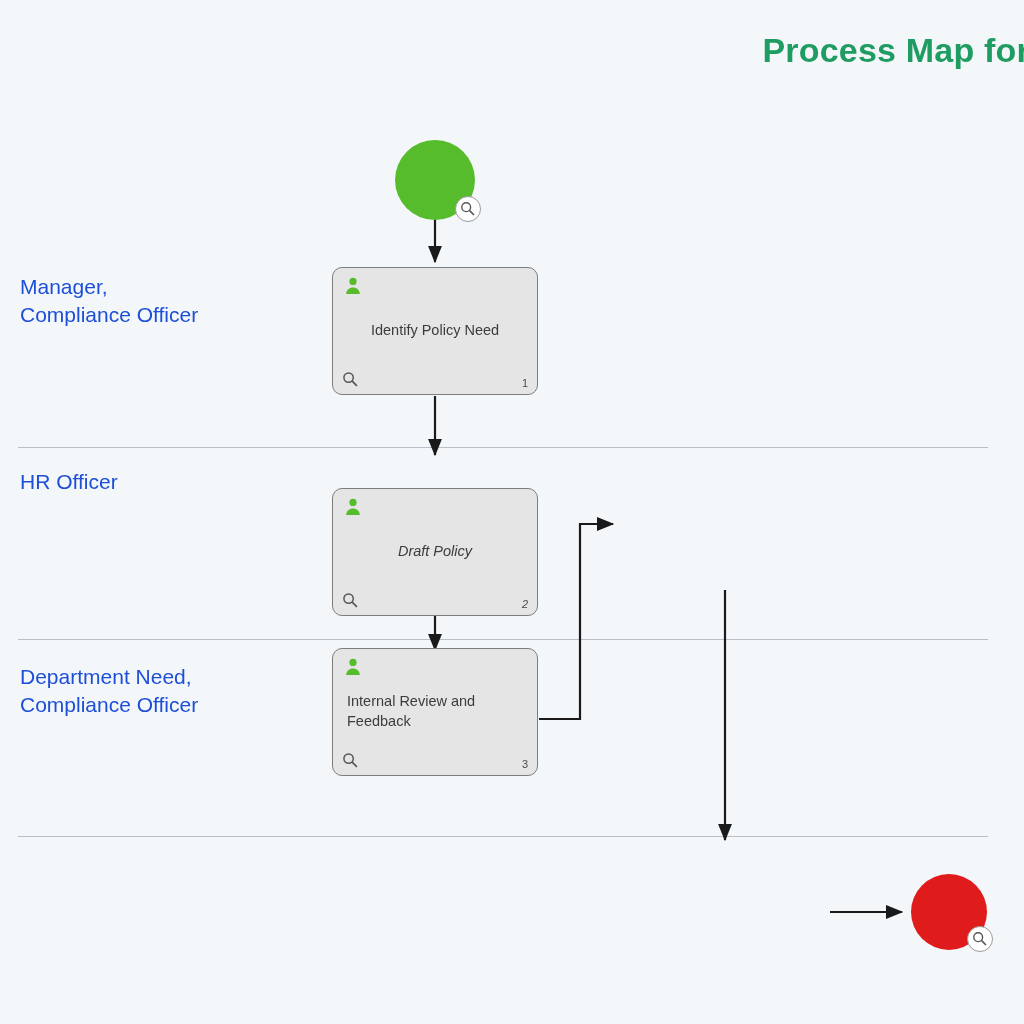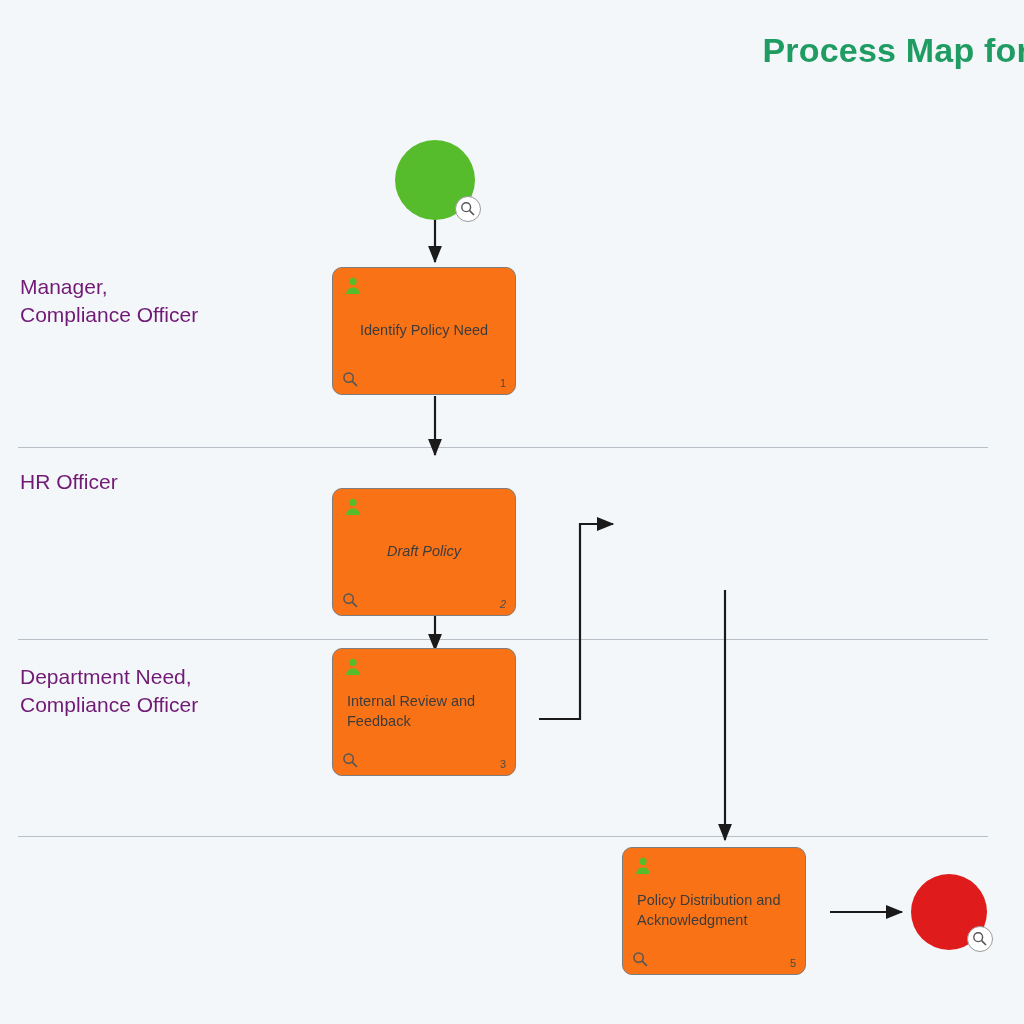--- a/index.html
+++ b/index.html
@@ -40,32 +40,32 @@
     position: absolute;
     left: 18px;
     width: 970px;
     height: 1px;
     background: #b9bfc6;
   }
 
   
   .lane-label {
     position: absolute;
-    color: #701a75;
+    color: #1d4ed8;
     font-size: 21px;
     line-height: 1.35;
     white-space: pre-line;
   }
 
   
   .task {
     position: absolute;
-    width: 184px;
+    width: 206px;
     height: 128px;
-    background: #f97316;
+    background: #e5e5e5;
     border: 1px solid #7d7d7d;
     border-radius: 10px;
     box-sizing: border-box;
   }
   .task-label {
     position: absolute;
     left: 14px;
     right: 14px;
     top: 50%;
     transform: translateY(-50%);
@@ -218,32 +218,20 @@
     </svg>
     <div class="task-label left-align">Internal Review and Feedback</div>
     <svg class="lens-icon" viewBox="0 0 16 16">
       <circle cx="6.2" cy="6.2" r="4.4" fill="none" stroke="#555" stroke-width="1.4"></circle>
       <line x1="9.6" y1="9.6" x2="14" y2="14" stroke="#555" stroke-width="1.6"></line>
     </svg>
     <div class="task-num">3</div>
   </div>
 
 
-  <div class="task" style="left:622px; top:847px;">
-    <svg class="person-icon" viewBox="0 0 20 20">
-      <circle cx="10" cy="5.4" r="3.6" fill="#56bc2b"></circle>
-      <path d="M3.2 18c0-4 3.1-6.6 6.8-6.6S16.8 14 16.8 18z" fill="#56bc2b"></path>
-    </svg>
-    <div class="task-label left-align">Policy Distribution and Acknowledgment</div>
-    <svg class="lens-icon" viewBox="0 0 16 16">
-      <circle cx="6.2" cy="6.2" r="4.4" fill="none" stroke="#555" stroke-width="1.4"></circle>
-      <line x1="9.6" y1="9.6" x2="14" y2="14" stroke="#555" stroke-width="1.6"></line>
-    </svg>
-    <div class="task-num">5</div>
-  </div>
 
   <div class="event end" style="left:911px; top:874px;">
     <div class="event-lens">
       <svg width="16" height="16" viewBox="0 0 16 16">
         <circle cx="6.2" cy="6.2" r="4.4" fill="none" stroke="#555" stroke-width="1.4"></circle>
         <line x1="9.6" y1="9.6" x2="14" y2="14" stroke="#555" stroke-width="1.6"></line>
       </svg>
     </div>
   </div>
 

